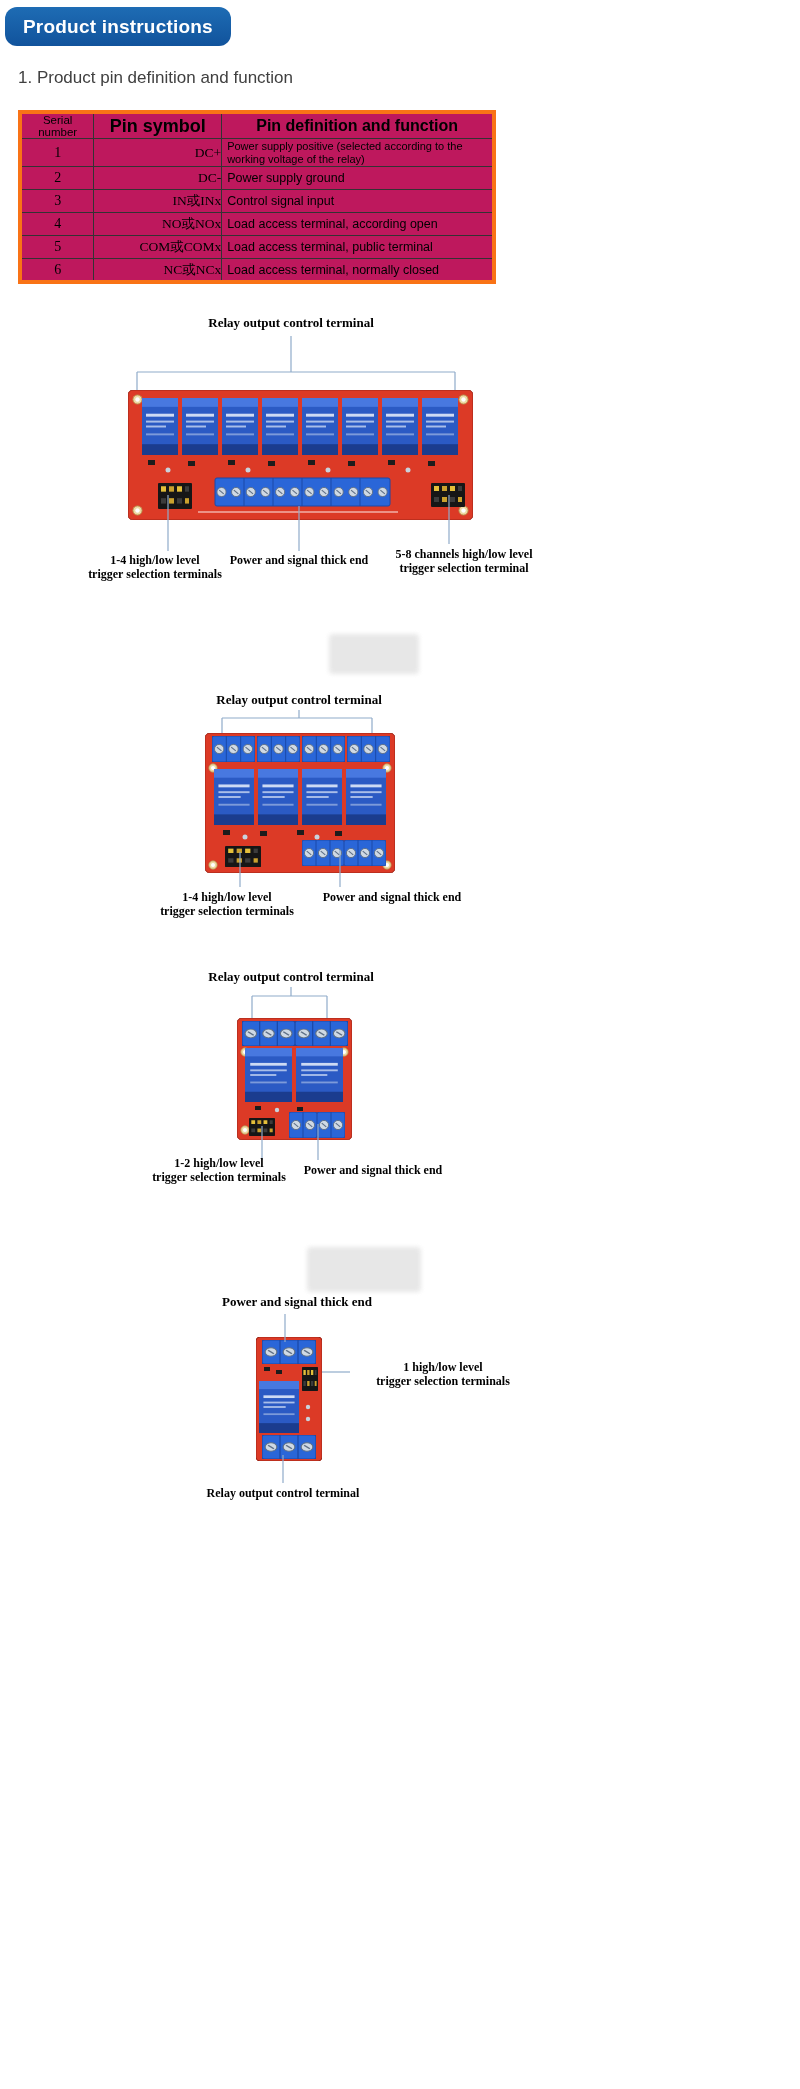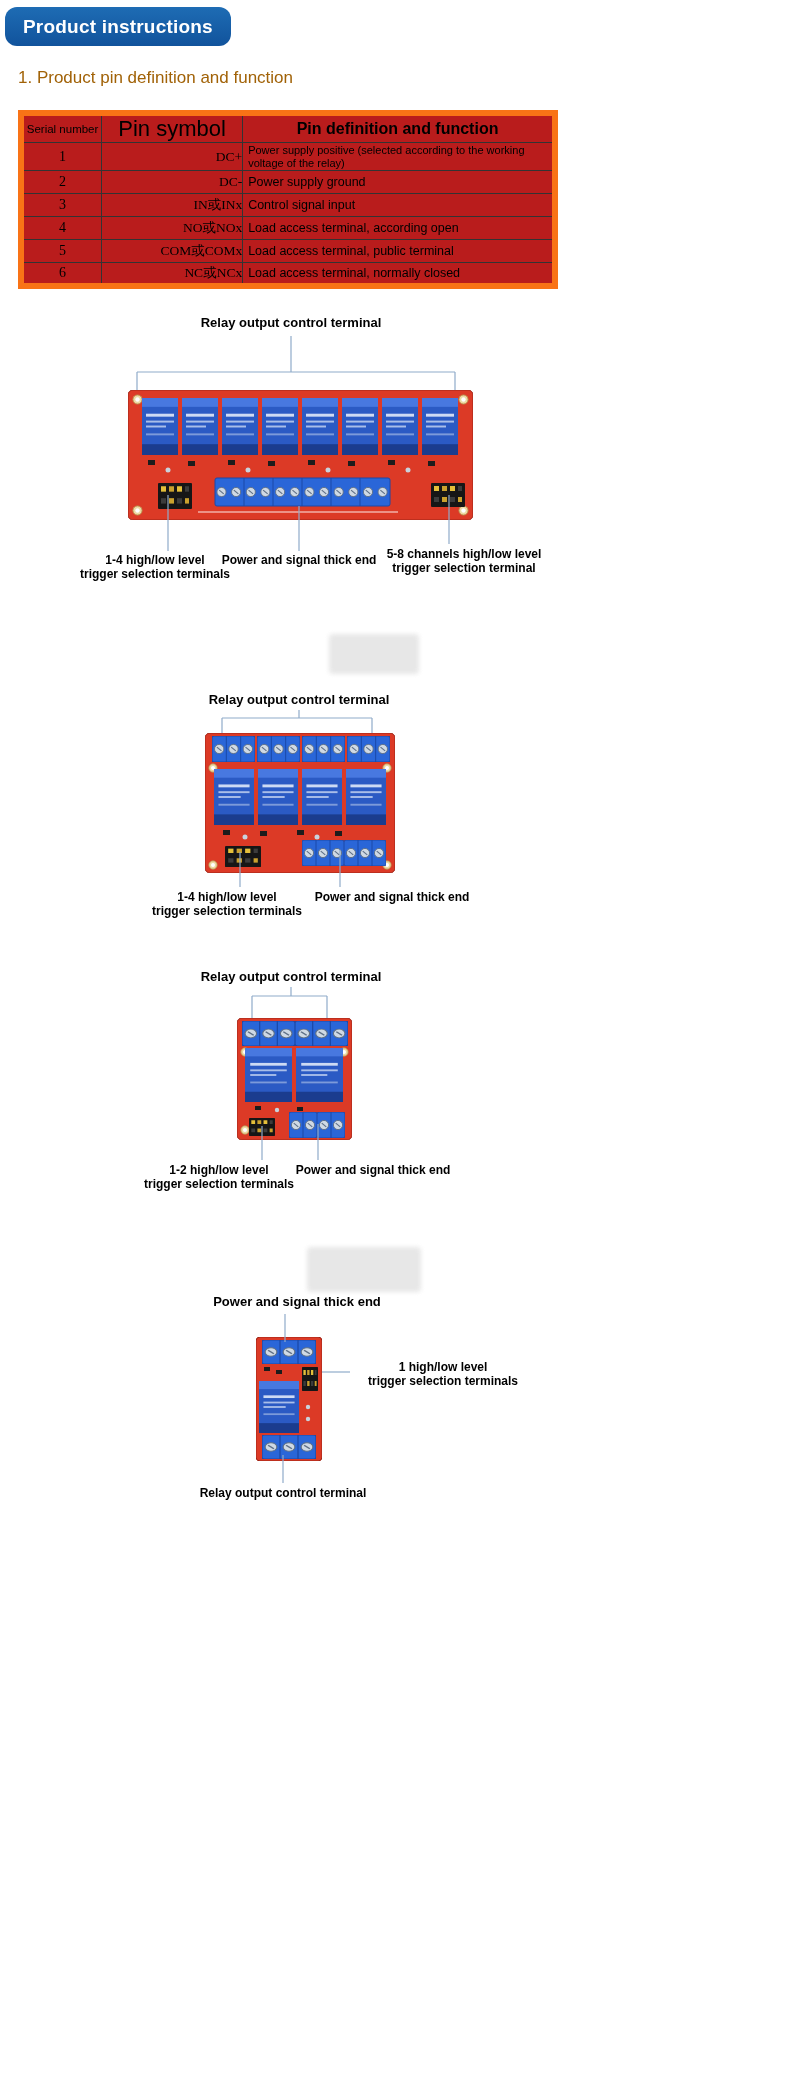--- a/index.html
+++ b/index.html
@@ -5,34 +5,34 @@
   * { margin:0; padding:0; box-sizing:border-box; }
   html,body { background:#ffffff; }
   body { width:800px; font-family:"Liberation Sans", sans-serif; color:#000; }
   .page { position:relative; width:800px; height:2089px; background:#fff; overflow:hidden; }
 
   .badge { position:absolute; left:5px; top:7px; height:39px; padding:0 18px;
            background:linear-gradient(180deg,#1e6cb4,#11539c); border-radius:12px;
            display:flex; align-items:center; }
   .badge span { color:#fff; font-size:19px; font-weight:bold; letter-spacing:.2px; }
 
-  .heading { position:absolute; left:18px; top:68px; font-size:17px; color:#a16207; }
-
-  table.pin { position:absolute; left:18px; top:110px; width:540px;
-              border-collapse:collapse; border:6px solid #f97316; background:#b91c1c; }
+  .heading { position:absolute; left:18px; top:68px; font-size:17px; color:#404040; }
+
+  table.pin { position:absolute; left:18px; top:110px; width:478px;
+              border-collapse:collapse; border:4px solid #f97316; background:#be185d; }
   table.pin th, table.pin td { border:1px solid #333; }
   th.h-serial { width:80px; font-size:11.5px; font-weight:normal; height:26px; }
-  th.h-symbol { width:140px; font-size:22px; font-weight:normal; }
+  th.h-symbol { width:140px; font-size:18px; font-weight:bold; }
   th.h-def    { width:310px; font-size:16px; font-weight:bold;margin-left:24px; }
   td.c-num { text-align:center; font-family:"Liberation Serif", serif; font-size:14px; height:23px; }
   td.c-sym { text-align:right; font-family:"Liberation Serif", serif; font-size:13.5px; }
   td.c-def { font-size:12.5px; padding:1px 5px; }
   td.c-def.small { font-size:11px; line-height:1.15; }
 
-  .fig { position:absolute; left:0; width:800px; }
+  .fig { position:absolute; left:0; width:800px;font-family:Liberation Serif, serif; }
   .lines { position:absolute; left:0; top:0; z-index:3; pointer-events:none; }
   .board { position:absolute; z-index:2; }
   .lbl { position:absolute; z-index:4; text-align:center; font-size:12px; font-weight:bold;
          color:#000; line-height:1.18; }
   .lbl.top { font-size:13px; }
 
   .wm { position:absolute; background:#d8d8d8; opacity:.6; filter:blur(2px); border-radius:4px; z-index:1; }
 </style>
 </head>
 <body>
@@ -296,21 +296,21 @@
       <g stroke="#8fabca" stroke-width="1.2" fill="none">
         <line x1="291" y1="47" x2="291" y2="56"></line>
         <line x1="252" y1="56" x2="327" y2="56"></line>
         <line x1="252" y1="56" x2="252" y2="78"></line>
         <line x1="327" y1="56" x2="327" y2="78"></line>
         <line x1="262" y1="186" x2="262" y2="220"></line>
         <line x1="318" y1="184" x2="318" y2="220"></line>
       </g>
     </svg>
 
-    <div class="lbl" style="left:102px;top:223px;width:234px">
+    <div class="lbl" style="left:102px;top:216px;width:234px">
       <div>1-2 high/low level</div>
       <div>trigger  selection terminals</div>
     </div>
     <div class="lbl" style="left:286px;top:223px;width:174px">Power and signal thick end</div>
   </div>
 
   <div class="fig" style="top:1280px;height:230px">
     <div class="lbl top" style="left:197px;top:14px;width:200px">Power and signal thick end</div>
 
     <svg class="board" style="left:256px;top:57px" width="66" height="124" viewBox="0 0 66 124">

